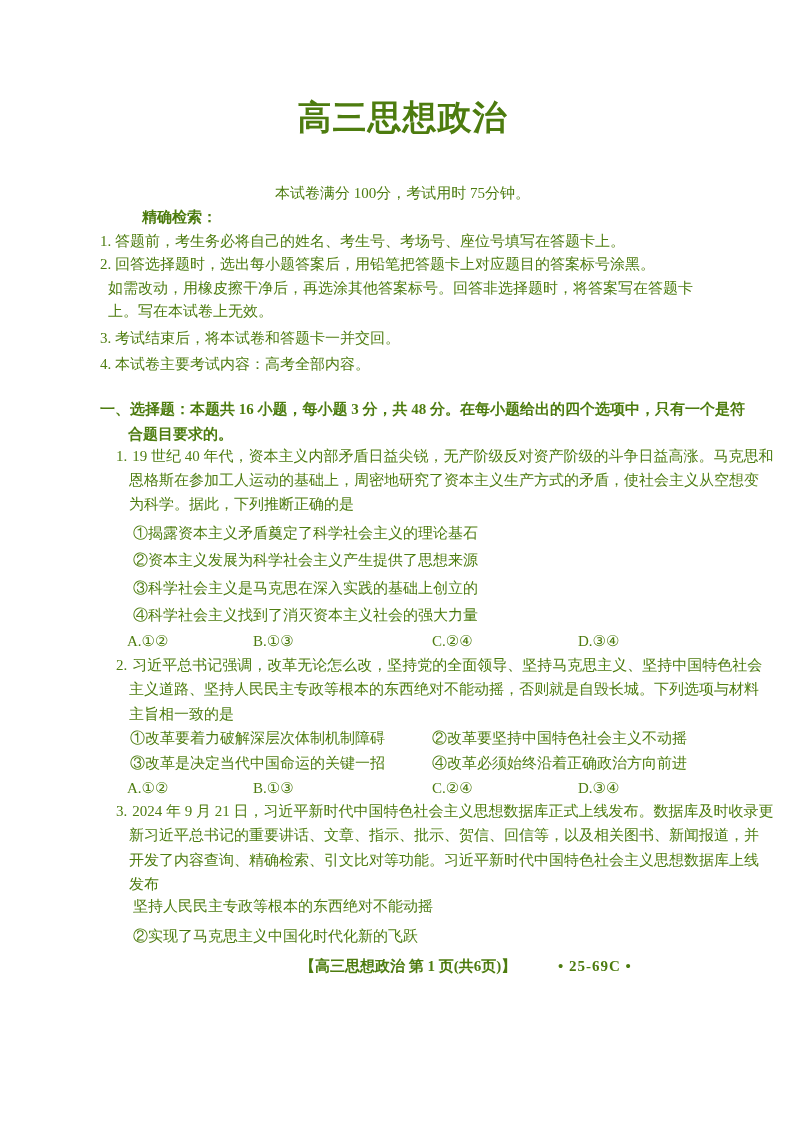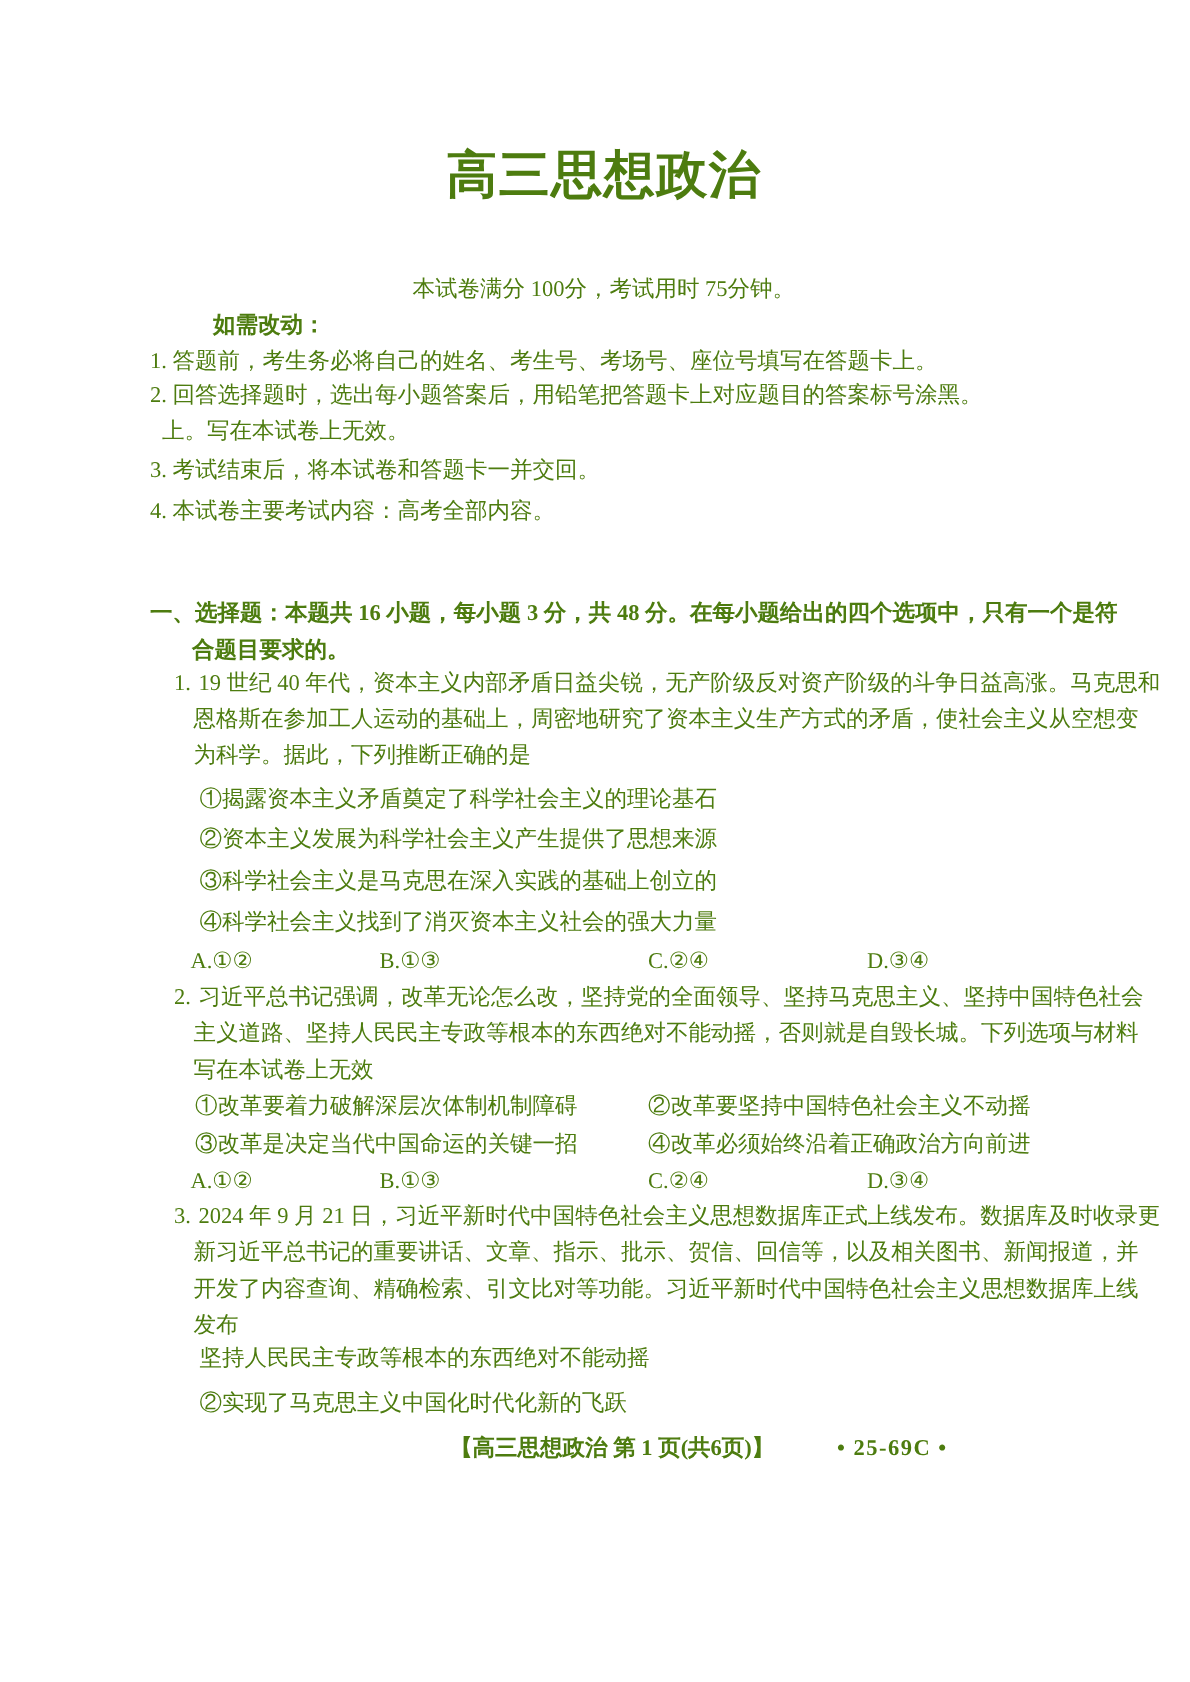--- a/index.html
+++ b/index.html
@@ -67,23 +67,24 @@
 </head>
 <body>
 
 <div class="page">
 
   <div class="blk b-title line">高三思想政治</div>
 
   <div class="blk b-meta line">本试卷满分 100分，考试用时 75分钟。</div>
 
   <div class="blk b-notices">
-    <div class="line notices-label">如需改动：</div>
+    <div class="line notices-label">精确检索：</div>
     <div class="line n-first">1. 答题前，考生务必将自己的姓名、考生号、考场号、座位号填写在答题卡上。</div>
     <div class="line n-first">2. 回答选择题时，选出每小题答案后，用铅笔把答题卡上对应题目的答案标号涂黑。</div>
+    <div class="line n-cont">如需改动，用橡皮擦干净后，再选涂其他答案标号。回答非选择题时，将答案写在答题卡</div>
     <div class="line n-cont">上。写在本试卷上无效。</div>
     <div class="line n-first mt3">3. 考试结束后，将本试卷和答题卡一并交回。</div>
     <div class="line n-first mt3">4. 本试卷主要考试内容：高考全部内容。</div>
   </div>
 
   <div class="blk b-section">
     <div class="line">一、选择题：本题共 16 小题，每小题 3 分，共 48 分。在每小题给出的四个选项中，只有一个是符</div>
     <div class="line sec-cont">合题目要求的。</div>
   </div>
 
@@ -98,21 +99,21 @@
       <div class="line">④科学社会主义找到了消灭资本主义社会的强大力量</div>
     </div>
     <div class="line answers">
       <span class="w1">A.①②</span><span class="w2">B.①③</span><span class="w3">C.②④</span><span>D.③④</span>
     </div>
   </div>
 
   <div class="blk b-q2">
     <div class="line q-l1"><span class="q-num">2.</span><span>习近平总书记强调，改革无论怎么改，坚持党的全面领导、坚持马克思主义、坚持中国特色社会</span></div>
     <div class="line q-cont">主义道路、坚持人民民主专政等根本的东西绝对不能动摇，否则就是自毁长城。下列选项与材料</div>
-    <div class="line q-cont">写在本试卷上无效</div>
+    <div class="line q-cont">主旨相一致的是</div>
     <div class="line optrow">
       <span class="col1">①改革要着力破解深层次体制机制障碍</span><span>②改革要坚持中国特色社会主义不动摇</span>
     </div>
     <div class="line optrow">
       <span class="col1">③改革是决定当代中国命运的关键一招</span><span>④改革必须始终沿着正确政治方向前进</span>
     </div>
     <div class="line answers">
       <span class="w1">A.①②</span><span class="w2">B.①③</span><span class="w3">C.②④</span><span>D.③④</span>
     </div>
   </div>

